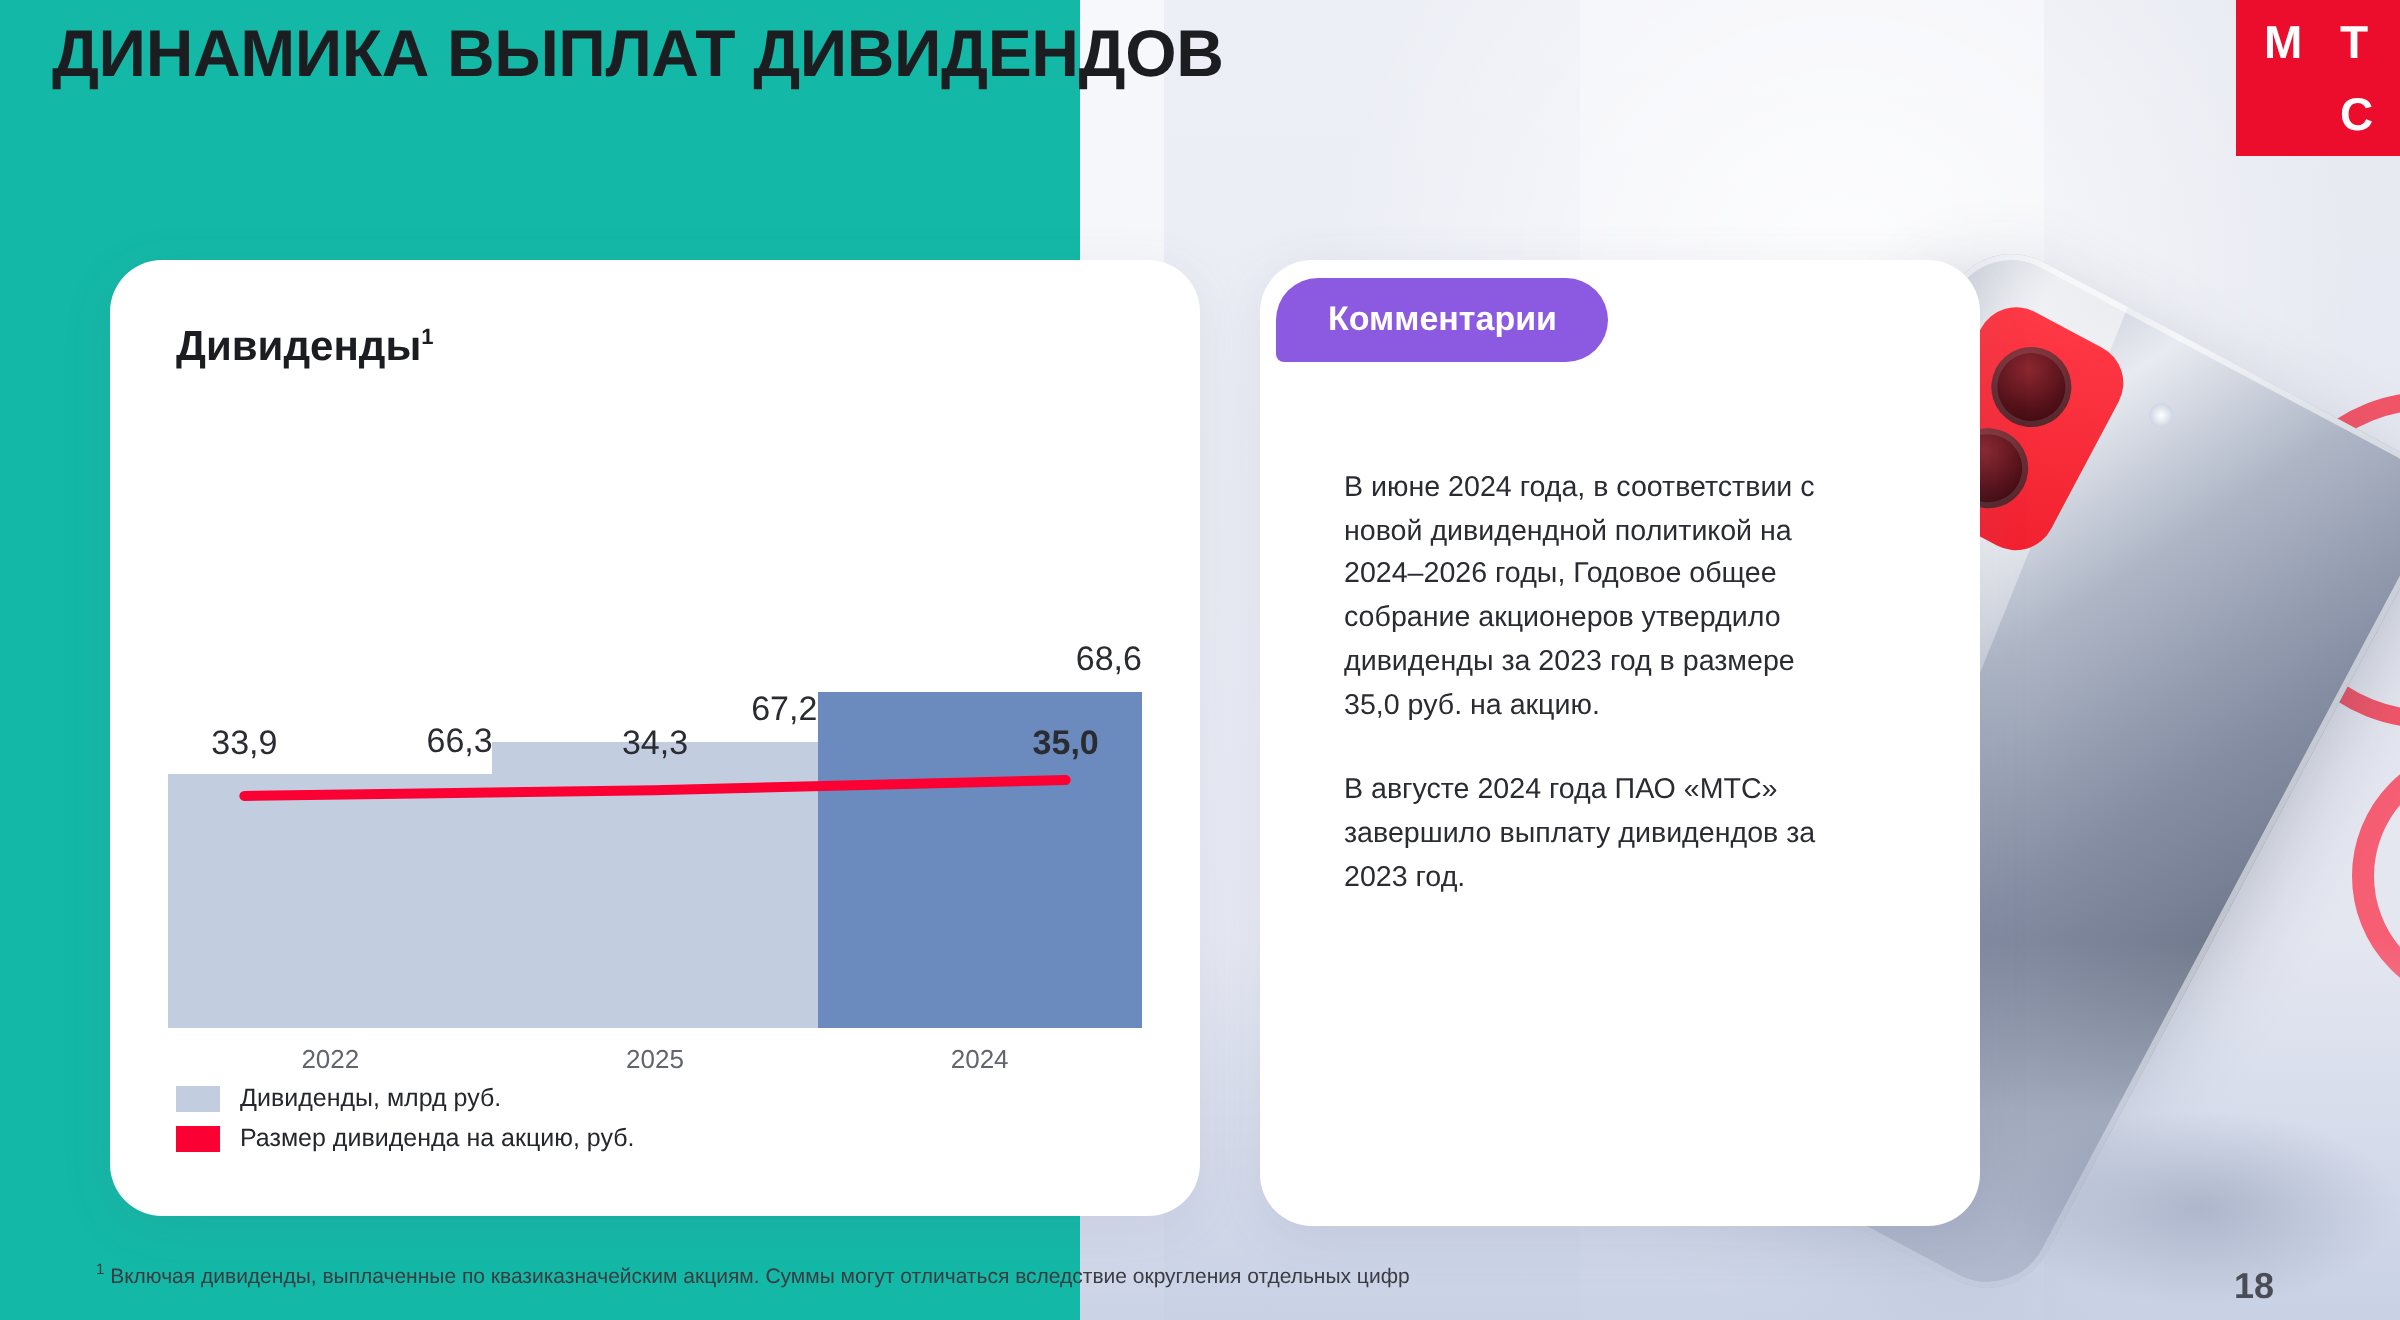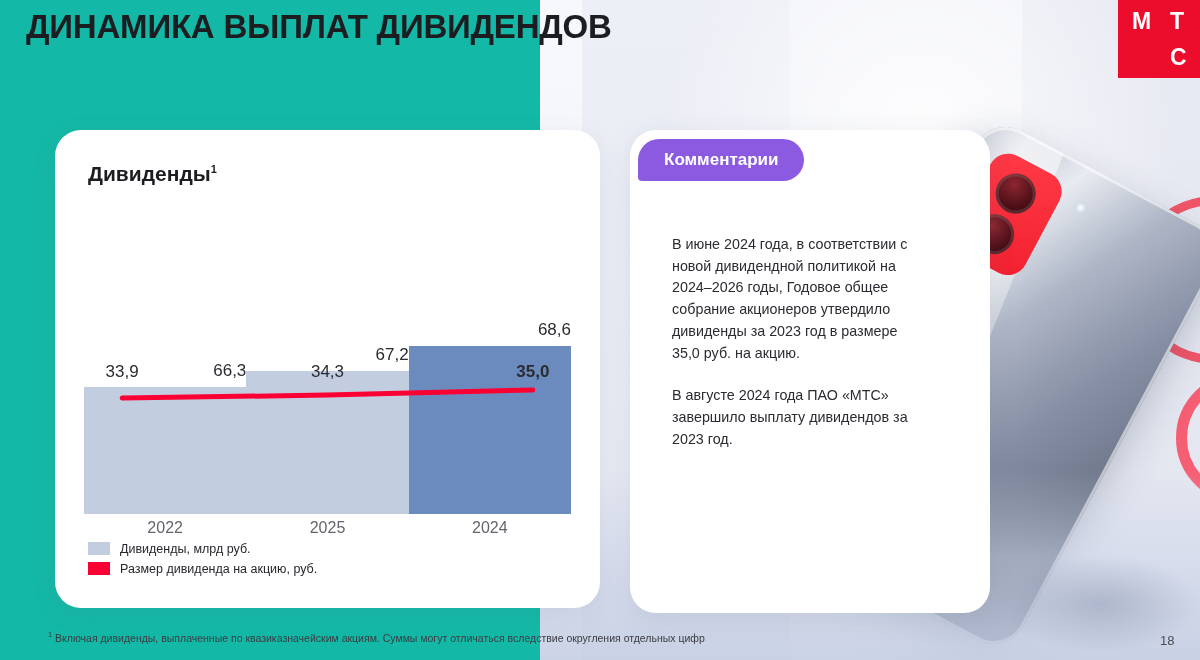--- a/index.html
+++ b/index.html
@@ -214,37 +214,38 @@
     bottom: 94px;
   }
   .bar-label {
     position: absolute;
     font-size: 17px;
     color: #2a2c31;
     text-align: right;
   }
   .year-label {
     position: absolute;
-    font-size: 16px;
+    font-size: 13px;
     color: #62656d;
     text-align: center;
   }
   .line-label {
     position: absolute;
     font-size: 17px;
     color: #2a2c31;
     text-align: center;
   }
 
   .legend {
     position: absolute;
     left: 33px; bottom: 26px;
   }
   .legend-row {
     display: flex;
+    align-items: center;
     margin-bottom: 6px;
   }
   .legend-sw {
     width: 22px; height: 13px;
     margin-right: 10px;
     flex: 0 0 auto;
   }
   .legend-sw.blue { background: #c3cde0; }
   .legend-sw.red  { background: #fb0033; }
   .legend-text {
@@ -283,24 +284,24 @@
     position: absolute;
     left: 48px; top: 630px;
     font-size: 10.5px;
     color: #3a3c42;
     white-space: nowrap;
   }
   .footnote sup { font-size: 7.5px; vertical-align: super; }
 
   .page-no {
     position: absolute;
-    left: 1160px; top: 633px;
-    font-size: 13px;
+    left: 1117px; top: 633px;
+    font-size: 18px;
     color: #4a4d55;
-    font-weight: normal;
+    font-weight: bold;
   }
 </style>
 </head>
 <body>
 
 <div id="slide">
 
   <div class="bg-photo">
     <div class="bg-band b1"></div>
     <div class="bg-band b2"></div>

